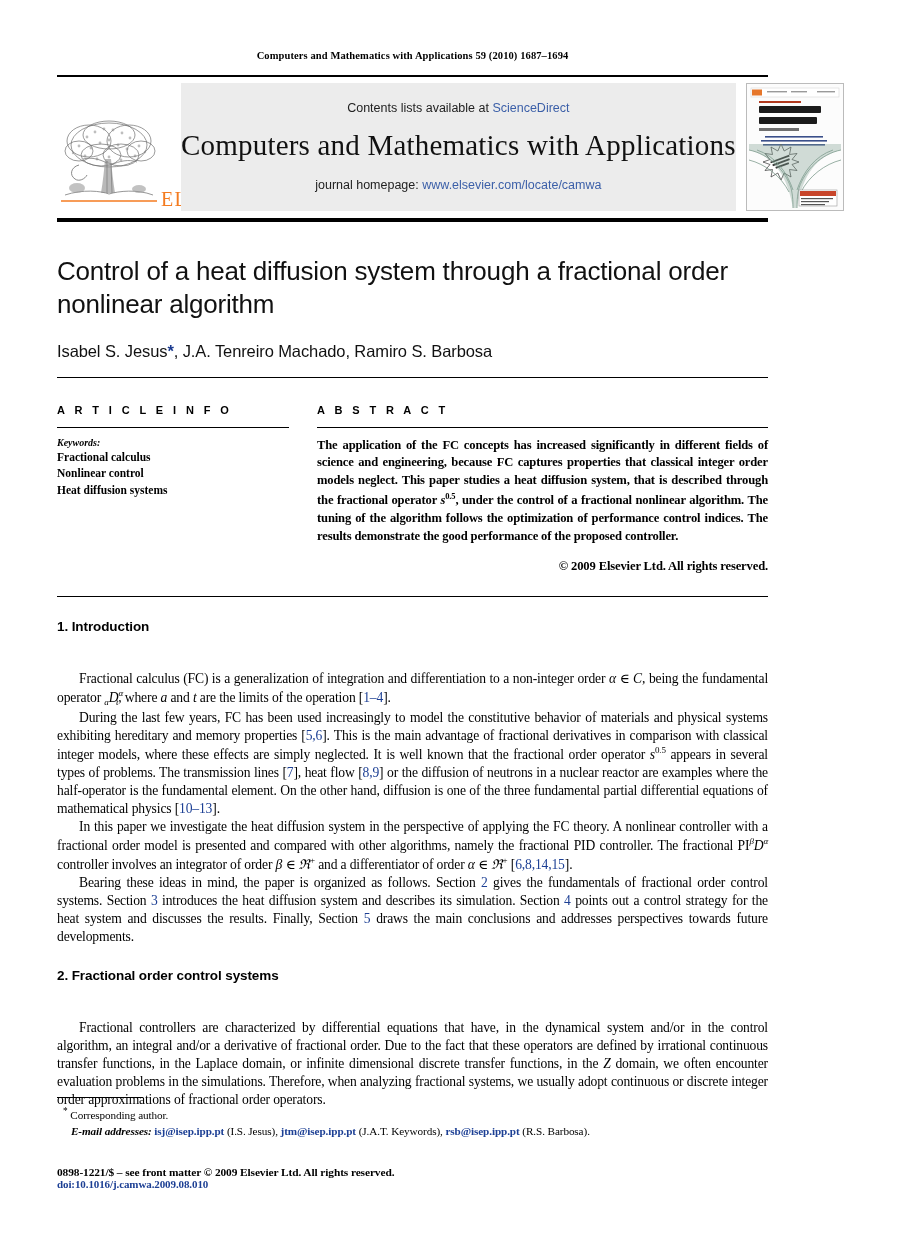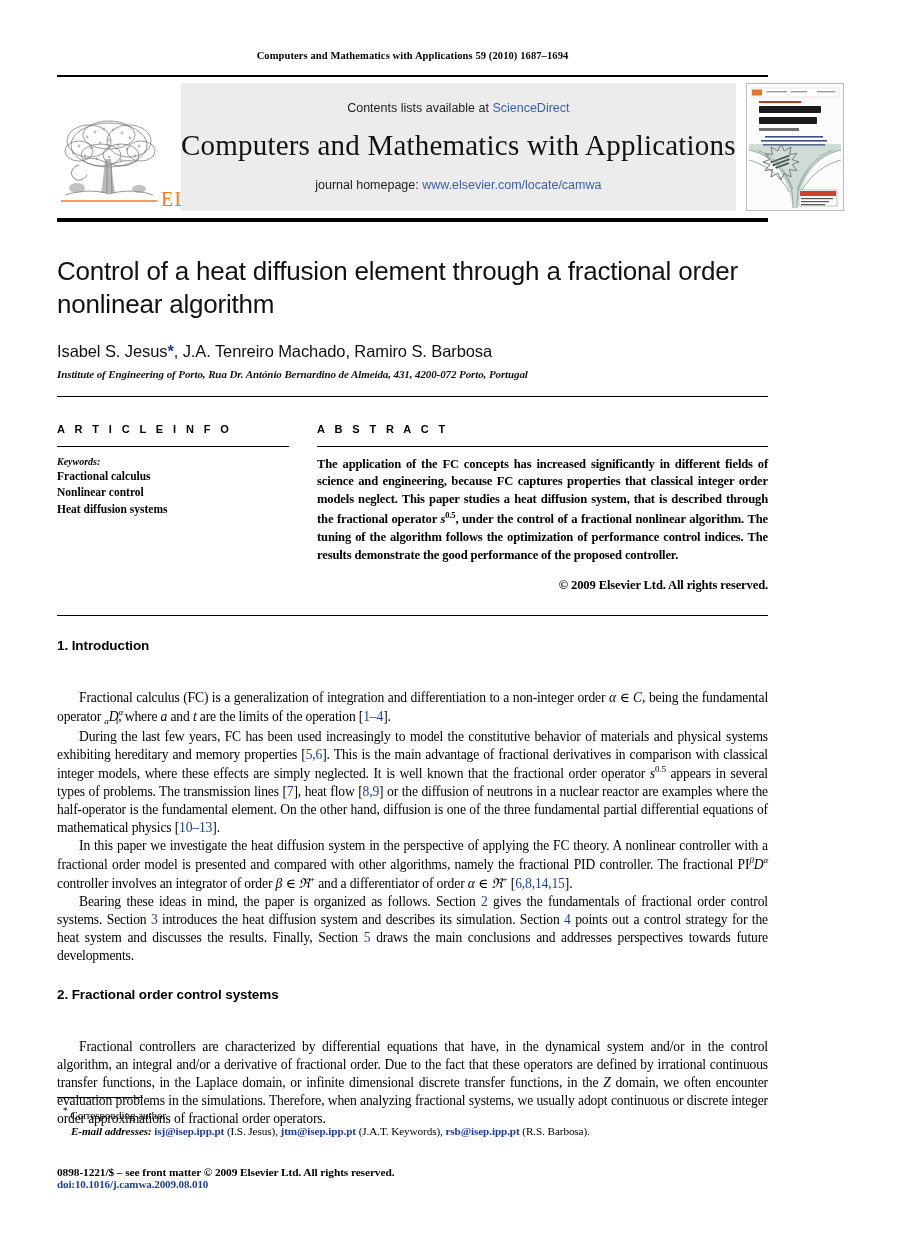--- a/index.html
+++ b/index.html
@@ -372,25 +372,24 @@
           <rect x="54" y="120" width="24" height="1.2"></rect>
         </g>
       </svg>
     </div>
 
   </div>
 
   <div class="masthead-rule-bottom"></div>
 
   <div class="title-block">
-    <h1 class="paper-title">Control of a heat diffusion element through a fractional order nonlinear algorithm</h1>
+    <h1 class="paper-title">Control of a heat diffusion system through a fractional order nonlinear algorithm</h1>
     <div class="authors">
       <span>Isabel S. Jesus</span><span class="star">*</span><span>, J.A. Tenreiro Machado, Ramiro S. Barbosa</span>
     </div>
-    <div class="affiliation">Institute of Engineering of Porto, Rua Dr. António Bernardino de Almeida, 431, 4200-072 Porto, Portugal</div>
   </div>
 
   <div class="rule-thin-full"></div>
 
   <div class="info-abstract">
 
     <div class="col-info">
       <div class="sec-head">A R T I C L E    I N F O</div>
       <div class="sec-rule"></div>
       <div class="kw-label">Keywords:</div>

